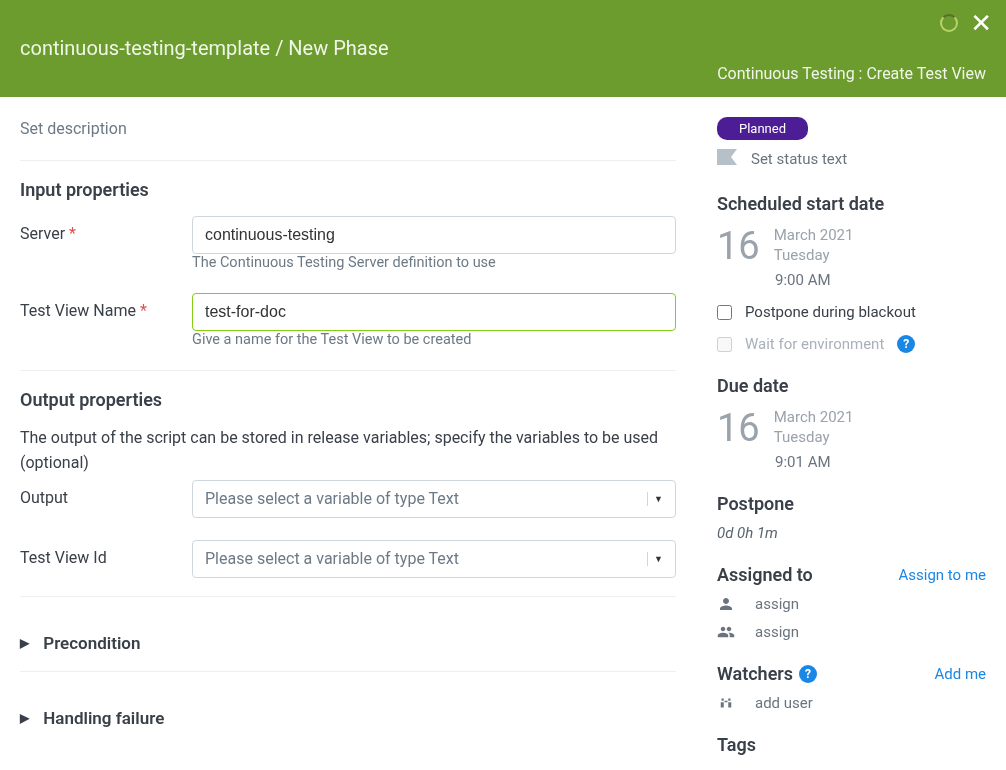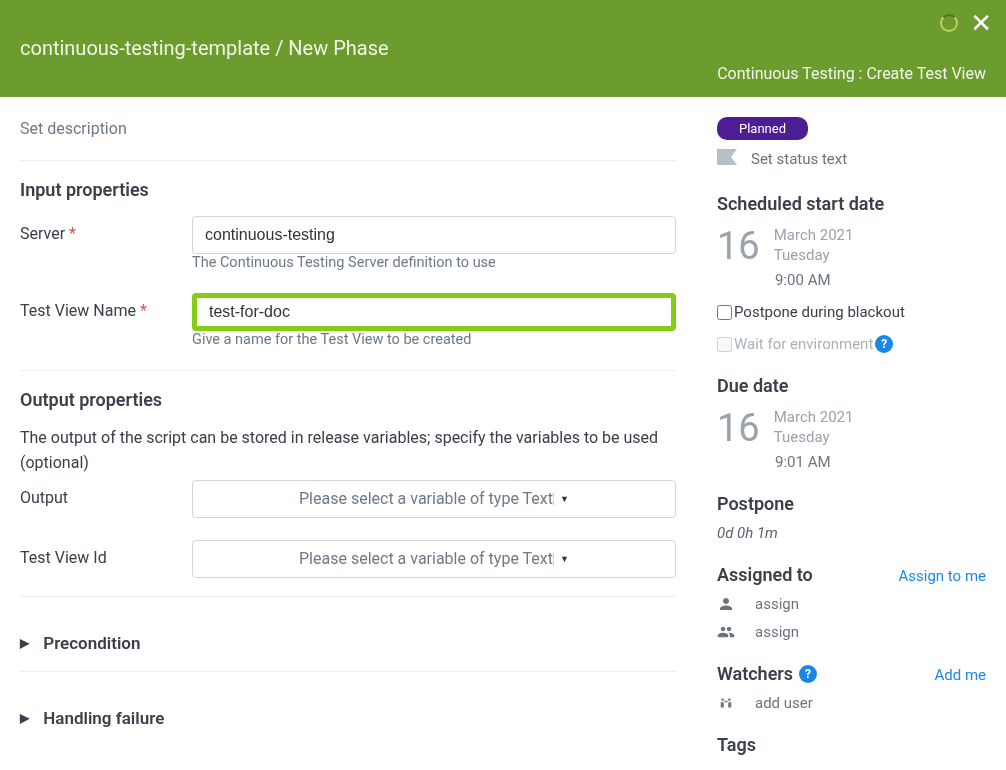--- a/index.html
+++ b/index.html
@@ -58,38 +58,38 @@
 .text-input {
   width: 100%;
   height: 38px;
   padding: 12px 12px;
   font-size: 16px;
   color: #333;
   border: 1px solid #cfd7de;
   border-radius: 4px;
   background: #fff;
 }
-.text-input.focused { border: 5px solid #84cc16; }
+.text-input.focused { border: 1px solid #84cc16; }
 
 .help-text { font-size: 14.5px; color: #6d7a86; }
 
 .section-desc { font-size: 16px; color: #3a4049; line-height: 1.55; margin-bottom: 4px; }
 
 .select {
   width: 100%;
   height: 38px;
   border: 1px solid #cfd7de;
   border-radius: 4px;
   background: #fff;
   padding: 14px 12px;
   font-size: 16px;
   color: #6d7a86;
   display: flex;
   align-items: center;
-  justify-content: center;
+  justify-content: space-between;
   cursor: pointer;
 }
 .select .caret {
   width: 16px; height: 14px;
   border-left: 1px solid #cfd7de;
   padding-left: 6px;
   display: flex; align-items: center; justify-content: center;
   font-size: 9px; color: #333;
 }
 
@@ -116,33 +116,33 @@
 .flag-row { display: flex; align-items: center; gap: 14px; color: #6b747e; font-size: 15px; margin-bottom: 24px; }
 .flag-icon { color: #b6c0c9; font-size: 18px; }
 
 .right h3 { font-size: 18px; font-weight: 600; color: #3a4049; margin-bottom: 10px; }
 
 .date-block { display: flex; gap: 14px; align-items: flex-end; color: #9aa2ab; margin-bottom: 6px; }
 .date-big { font-size: 38px; font-weight: 400; line-height: 1; }
 .date-meta { font-size: 15px; line-height: 1.3; padding-top: 2px; }
 .date-time { color: #6b747e; font-size: 15px; margin-left: 58px; margin-top: 6px; }
 
-.check-row { display: flex; align-items: center; gap: 2px; font-size: 15px; color: #3a4049; margin-top: 14px; }
+.check-row { display: flex; align-items: center; gap: 13px; font-size: 15px; color: #3a4049; margin-top: 14px; }
 .check-row.disabled { color: #a9b1ba; }
 .check-row input[type=checkbox] { width: 15px; height: 15px; }
 .help-badge {
   width: 18px; height: 18px; border-radius: 50%; background: #1b87e5; color: #fff;
   font-size: 12px; font-weight: 700; display: inline-flex; align-items: center; justify-content: center;
 }
 
 .right .block-gap { margin-top: 22px; }
 
 .duration-val { font-style: italic; color: #5a646e; font-size: 15px; margin-top: 4px; }
 
-.row-head { display: flex; justify-content: space-between; align-items: flex-end; }
+.row-head { display: flex; justify-content: space-between; align-items: center; }
 .action-link { color: #1b87e5; font-size: 15px; cursor: pointer; }
 
 .icon-line { display: flex; align-items: center; gap: 20px; color: #6b747e; font-size: 15px; margin-top: 10px; }
 .icon-line .ic { width: 18px; color: #6b747e; display: flex; justify-content: center; }
 .icon-line .ic svg { width: 18px; height: 18px; fill: #6b747e; }
 </style>
 </head>
 <body>
 
 <div class="header">

